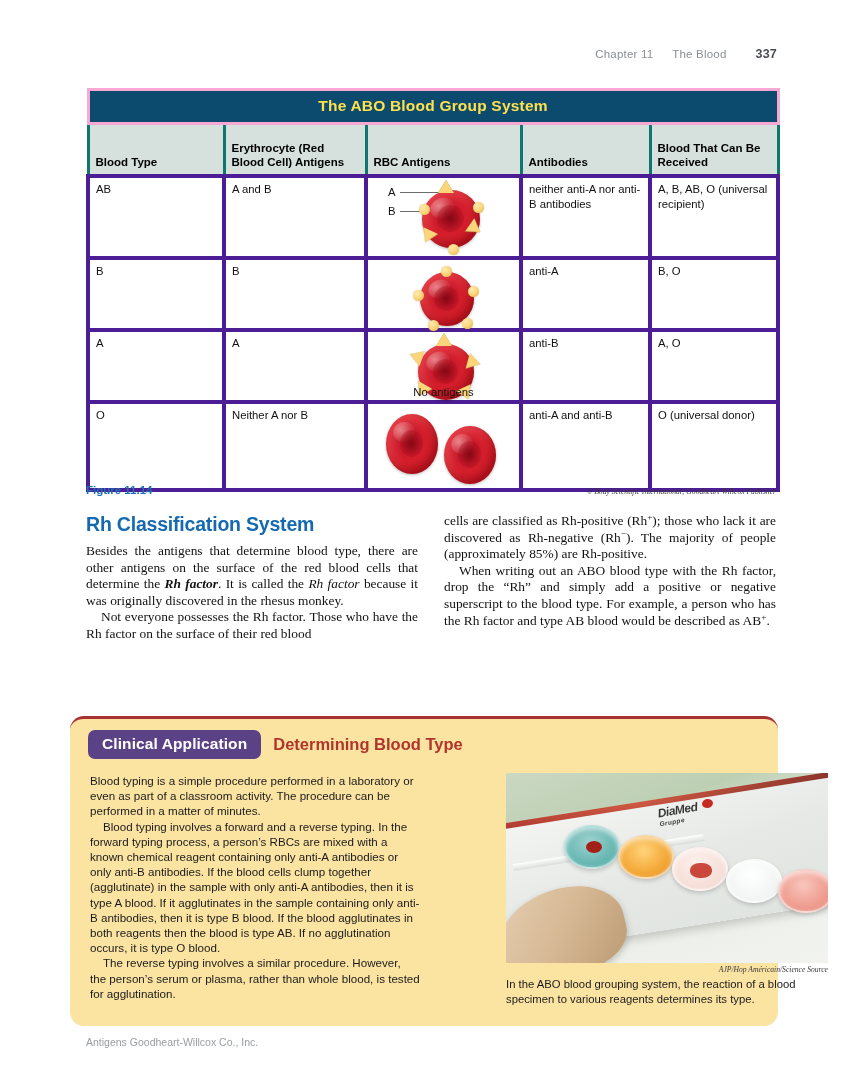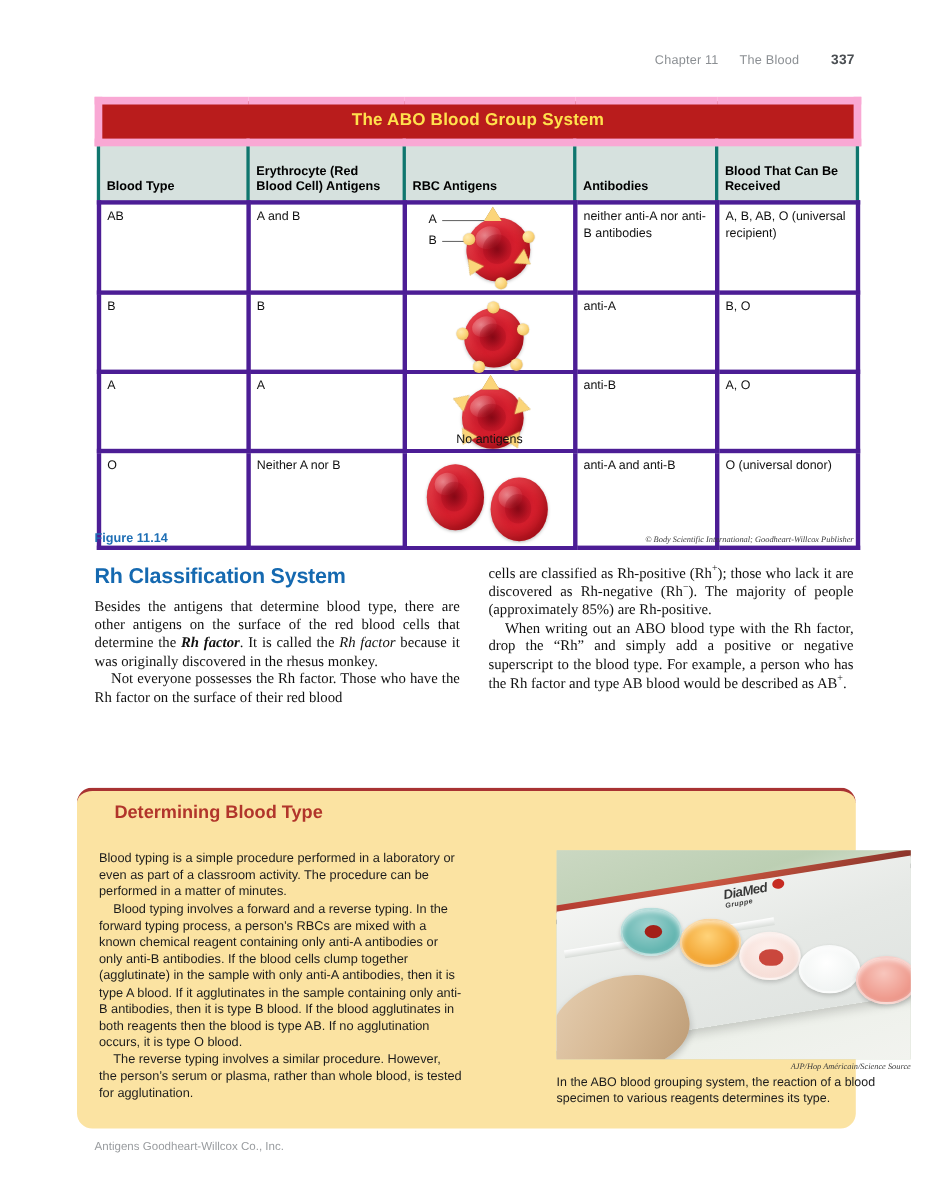--- a/index.html
+++ b/index.html
@@ -19,24 +19,24 @@
     font-size:11.5px;color:#8b8f93;letter-spacing:.2px;
     display:flex;align-items:baseline;gap:19px;white-space:nowrap;
   }
   .runhead .chap{color:#8b8f93;}
   .runhead .pg{color:#4b4f53;font-weight:bold;font-size:12.5px;margin-left:10px;}
 
   
   .figwrap{position:absolute;left:86px;top:88px;width:690px;}
   .tbl{width:100%;border-collapse:collapse;table-layout:fixed;}
   .tbl .title-row td{
-    background:#b91c1c;color:#ffe14d;
+    background:#0c4a6e;color:#ffe14d;
     text-align:center;font-weight:bold;font-size:15.5px;
     padding:6px 0 7px 0;letter-spacing:.2px;
-    border:7px solid #f9a8d4;
+    border:3px solid #f9a8d4;
   }
   .tbl .head-row td{
     background:#d6e1de;color:#000;
     font-weight:bold;font-size:11.5px;
     vertical-align:bottom;
     padding:4px 5px 5px 6px;
     border:3px solid #0f766e;
     line-height:1.22;
     height:40px;
   }
@@ -132,21 +132,21 @@
     background:#fbe3a2;
     border-radius:14px;
     border-top:3px solid #a83232;
     box-sizing:border-box;
   }
   .clin-head{position:absolute;left:18px;top:11px;display:flex;align-items:center;gap:12px;}
   .clin-badge{
     background:#5b4186;color:#ffffff;font-weight:bold;font-size:15.5px;
     padding:5px 14px 6px 14px;border-radius:7px;letter-spacing:.1px;white-space:nowrap;
   }
-  .clin-title{color:#b1352b;font-weight:bold;font-size:16.5px;white-space:nowrap;margin-left:16px;}
+  .clin-title{color:#b1352b;font-weight:bold;font-size:16.5px;white-space:nowrap;}
 
   .clin-text{
     position:absolute;left:20px;top:54px;width:330px;
     font-size:11.6px;line-height:15.2px;color:#1b1b1b;
   }
   .clin-text p{margin:0;}
   .clin-text p.ind{text-indent:13px;}
 
   
   .photo{
@@ -351,20 +351,21 @@
     <div class="col right">
       <div class="bodytext">
         <p><span>cells are classified as Rh-positive (Rh</span><sup>+</sup><span>); those who lack it are discovered as Rh-negative (Rh</span><sup>−</sup><span>). The majority of people (approximately 85%) are Rh-positive.</span></p>
         <p class="ind"><span>When writing out an ABO blood type with the Rh factor, drop the “Rh” and simply add a positive or negative superscript to the blood type. For example, a person who has the Rh factor and type AB blood would be described as AB</span><sup>+</sup><span>.</span></p>
       </div>
     </div>
   </div>
 
   <div class="clinbox">
     <div class="clin-head">
+      <span class="clin-badge">Clinical Application</span>
       <span class="clin-title">Determining Blood Type</span>
     </div>
 
     <div class="clin-text">
       <p>Blood typing is a simple procedure performed in a laboratory or even as part of a classroom activity. The procedure can be performed in a matter of minutes.</p>
       <p class="ind">Blood typing involves a forward and a reverse typing. In the forward typing process, a person’s RBCs are mixed with a known chemical reagent containing only anti-A antibodies or only anti-B antibodies. If the blood cells clump together (agglutinate) in the sample with only anti-A antibodies, then it is type A blood. If it agglutinates in the sample containing only anti-B antibodies, then it is type B blood. If the blood agglutinates in both reagents then the blood is type AB. If no agglutination occurs, it is type O blood.</p>
       <p class="ind">The reverse typing involves a similar procedure. However, the person’s serum or plasma, rather than whole blood, is tested for agglutination.</p>
     </div>
 
     <div class="photo">

